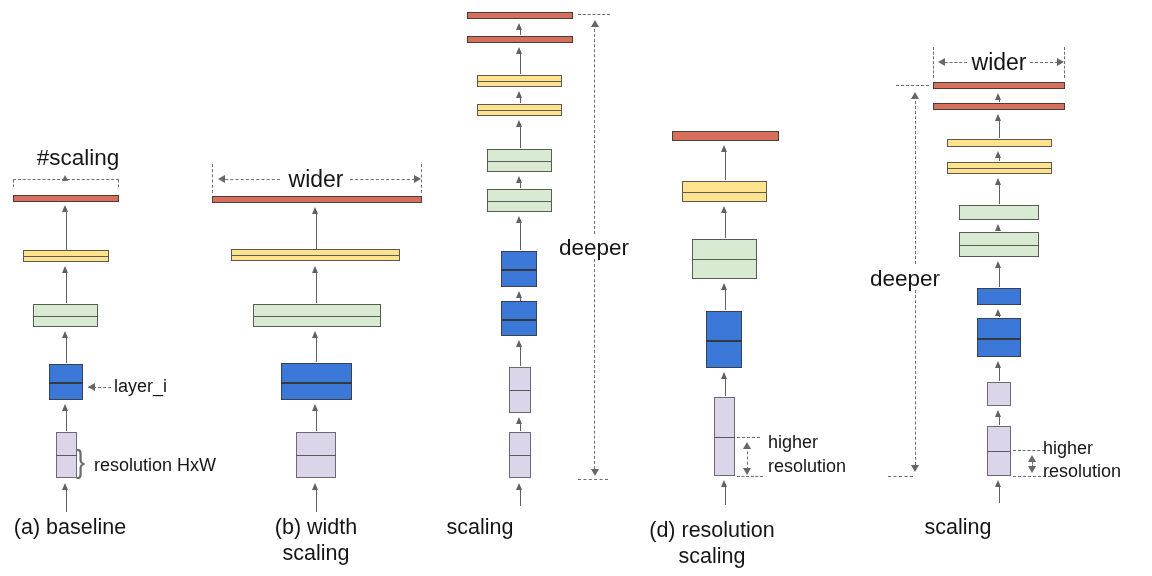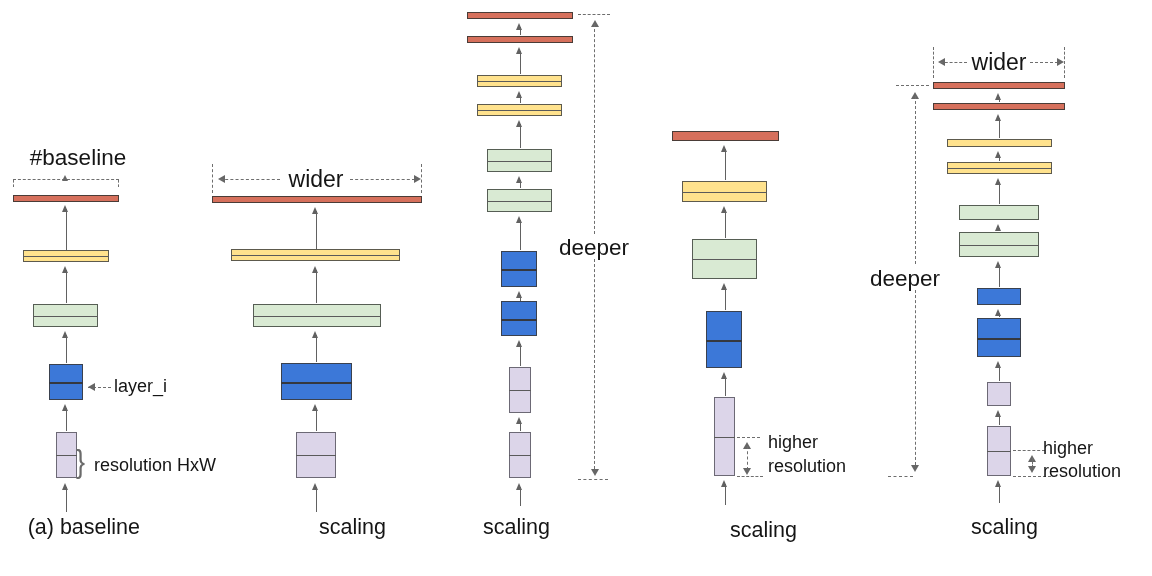--- a/index.html
+++ b/index.html
@@ -25,31 +25,31 @@
   
   .tu,.td,.tl,.tr{position:absolute;width:0;height:0;border:4px solid transparent}
   .tu{border-bottom:7.5px solid #666}
   .td{border-top:7.5px solid #666}
   .tl{border-right:7.5px solid #666}
   .tr{border-left:7.5px solid #666}
   .tu.sm{border-width:3px;border-bottom-width:6px}
   
   .lb{position:absolute;font-size:18px;line-height:1.08;white-space:nowrap}
   .big{font-size:22.5px}
-  .cap{position:absolute;font-size:21.5px;line-height:26px;text-align:right;white-space:nowrap}
+  .cap{position:absolute;font-size:21.5px;line-height:26px;text-align:center;white-space:nowrap}
   .ctr{text-align:center}
   .brace{position:absolute;font-size:27px;color:#6b6b6b;transform:scaleY(1.15);transform-origin:center}
 </style>
 </head>
 <body>
 
 <div id="fig">
 
   <div>
-    <div class="lb big ctr" style="left:8px;width:140px;top:146px">#baseline</div>
+    <div class="lb big ctr" style="left:8px;width:140px;top:146px">#scaling</div>
     <div class="dh" style="left:13px;width:106px;top:179px"></div>
     <div class="dl" style="left:13px;top:180px;height:7px"></div>
     <div class="dl" style="left:118px;top:180px;height:7px"></div>
     <div class="tu sm" style="left:62px;top:172px"></div>
 
     <div class="bx c-red" style="left:13px;top:195px;width:106px;height:7px"></div>
     <div class="ar" style="left:66px;top:209px;height:41px"></div>
     <div class="bx c-yel" style="left:23px;top:250px;width:86px;height:12px">
         <i class="dv"></i>
       </div>
@@ -99,20 +99,21 @@
     <div class="bx c-blu" style="left:281px;top:363px;width:71px;height:37px">
         <i class="dv dvb"></i>
       </div>
     <div class="ar" style="left:316px;top:408px;height:23px"></div>
     <div class="bx c-pur" style="left:296px;top:432px;width:40px;height:46px">
         <i class="dv"></i>
       </div>
     <div class="ar" style="left:316px;top:487px;height:25px"></div>
 
     <div class="cap" style="left:246px;width:140px;top:514px">
+      <div>(b) width</div>
       <div>scaling</div>
     </div>
   </div>
 
   <div>
     <div class="bx c-red" style="left:467px;top:12px;width:106px;height:7px"></div>
     <div class="ar" style="left:520px;top:27px;height:8px"></div>
     <div class="bx c-red" style="left:467px;top:36px;width:106px;height:7px"></div>
     <div class="ar" style="left:520px;top:51px;height:23px"></div>
     <div class="bx c-yel" style="left:477px;top:75px;width:85px;height:12px">
@@ -183,20 +184,21 @@
 
     <div class="dh" style="left:737px;width:23px;top:437px"></div>
     <div class="tu" style="left:743px;top:438px"></div>
     <div class="dl" style="left:747px;top:446px;height:24px"></div>
     <div class="td" style="left:743px;top:468px"></div>
     <div class="dh" style="left:737px;width:26px;top:476px"></div>
     <div class="lb" style="left:768px;top:433px">higher</div>
     <div class="lb" style="left:768px;top:457px">resolution</div>
 
     <div class="cap" style="left:627px;width:170px;top:517px">
+      <div>(d) resolution</div>
       <div>scaling</div>
     </div>
   </div>
 
   <div>
     <div class="dl" style="left:933px;top:47px;height:31px"></div>
     <div class="dl" style="left:1064px;top:47px;height:31px"></div>
     <div class="tl" style="left:934px;top:58px"></div>
     <div class="dh" style="left:940px;width:27px;top:62px"></div>
     <div class="dh" style="left:1030px;width:28px;top:62px"></div>

